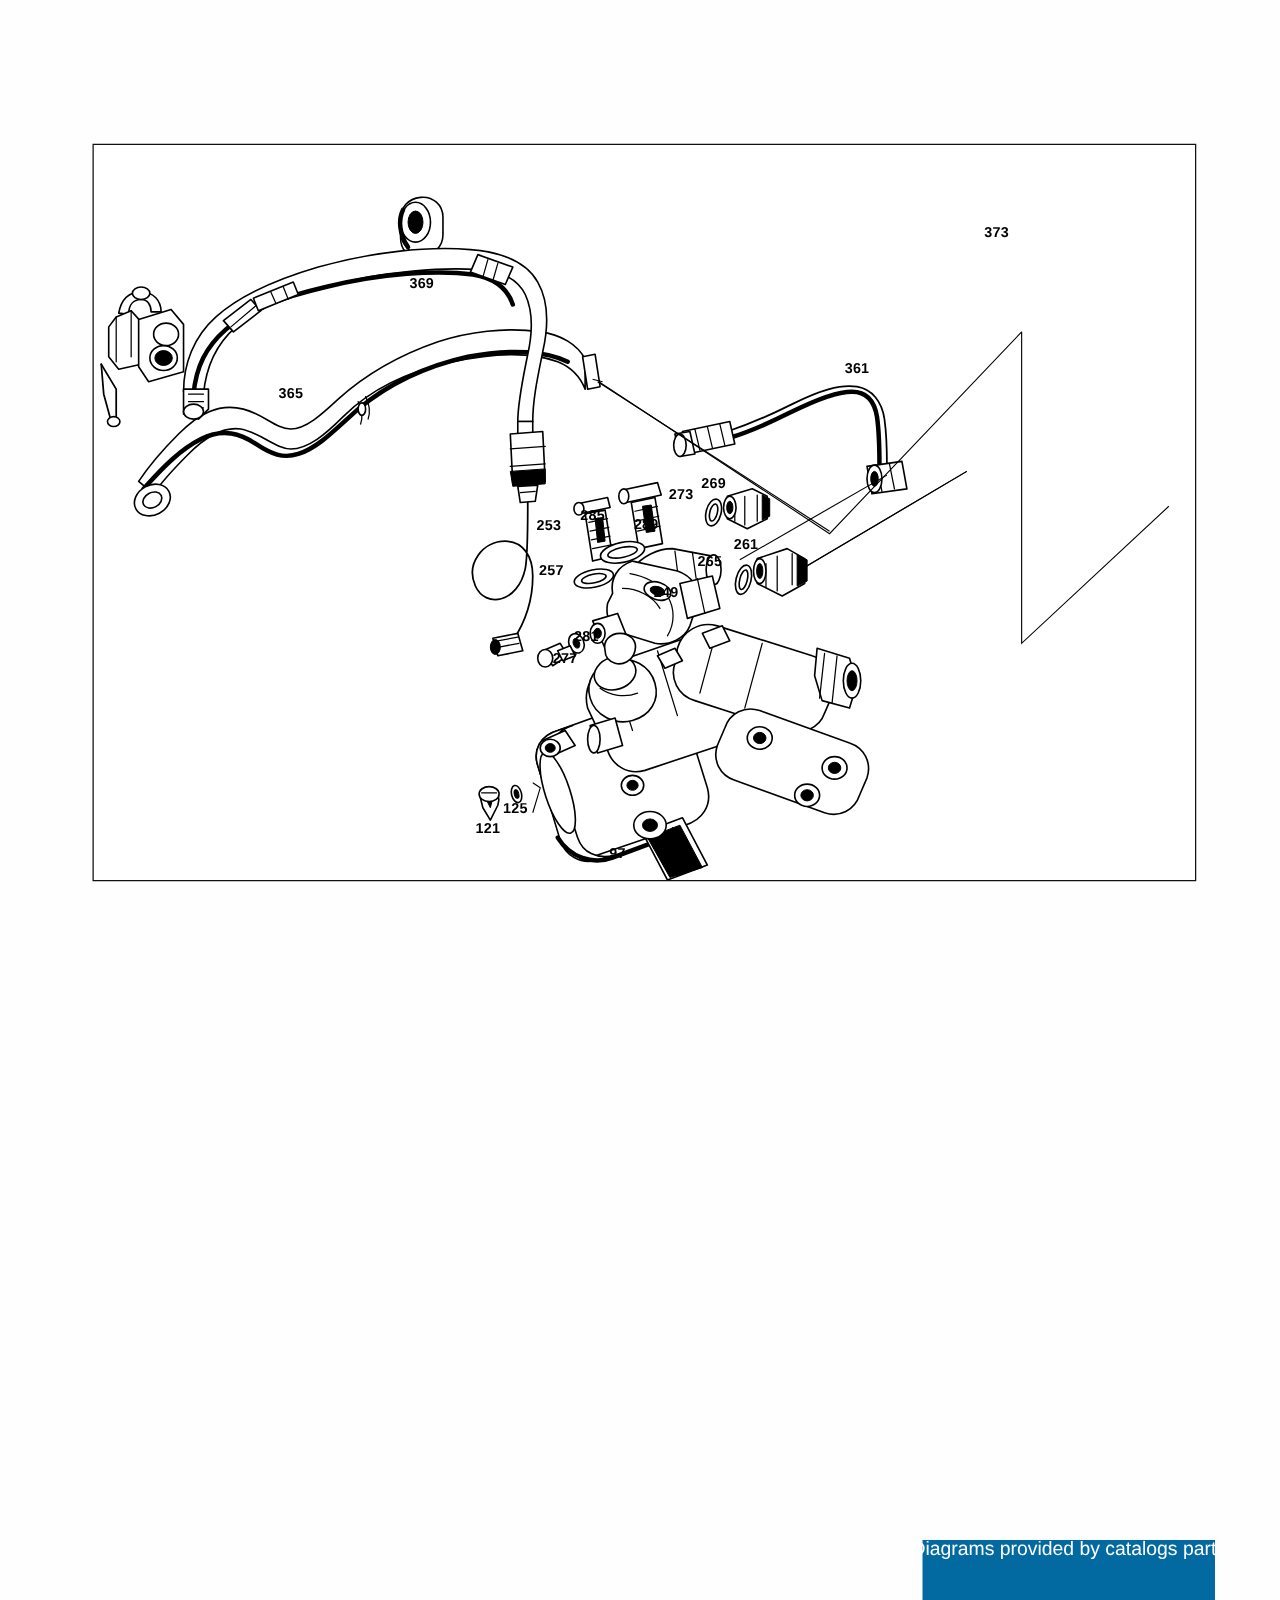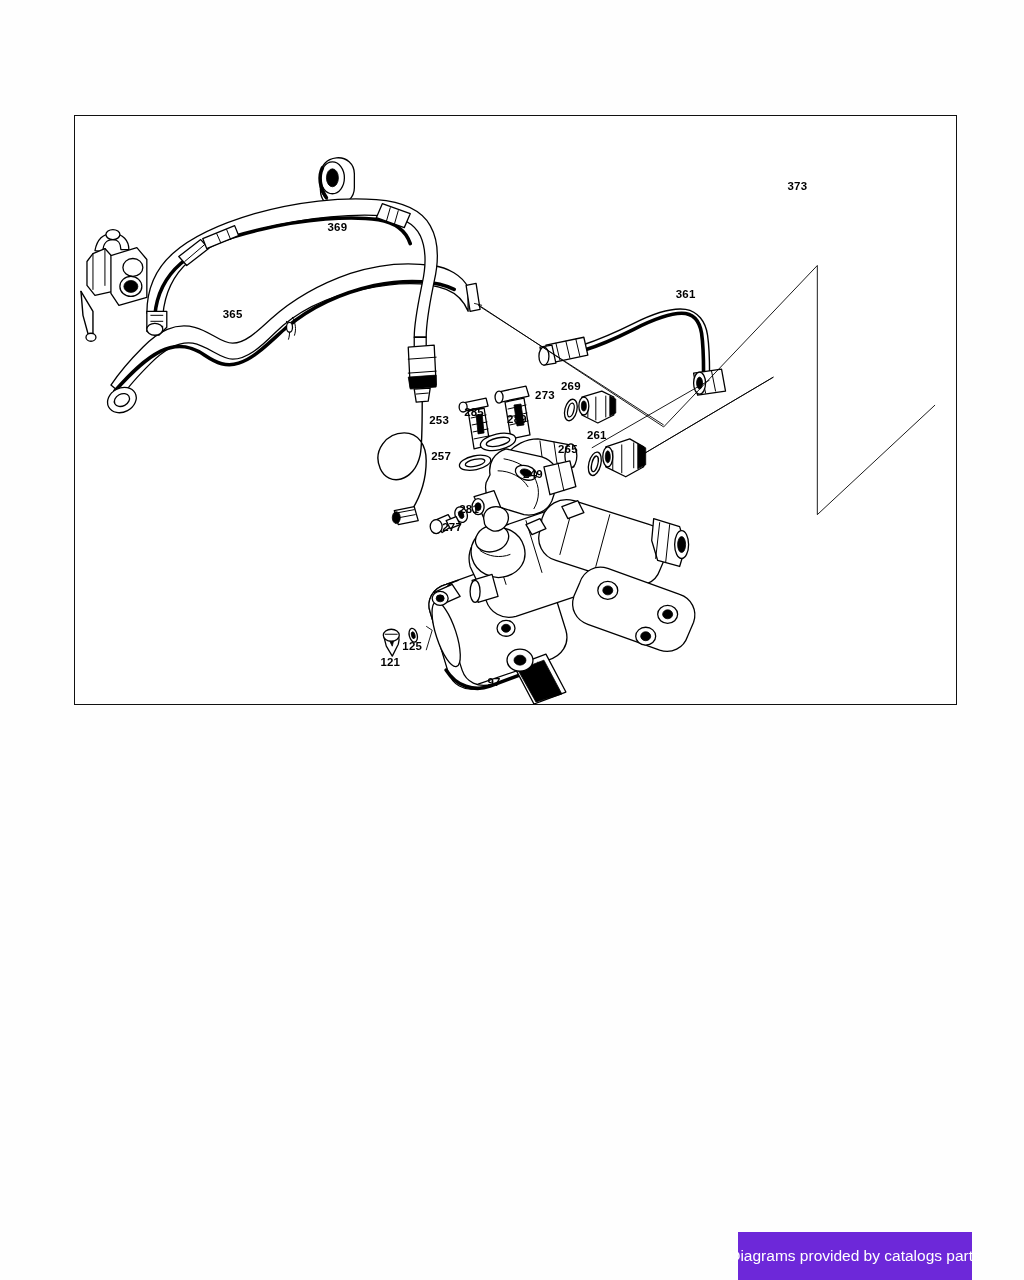--- a/index.html
+++ b/index.html
@@ -44,23 +44,23 @@
     font-size: 11.5px;
     fill: #000;
     letter-spacing: 0.2px;
   }
   #footer-banner {
     position: absolute;
     left: 738px;
     top: 1232px;
     width: 234px;
     height: 48px;
-    background: #6d28d9;
+    background: #0369a1;
     display: flex;
-    align-items: center;
+    align-items: flex-start;
     justify-content: center;
     box-sizing: border-box;
   }
   #footer-banner-text {
     color: #ffffff;
     font-family: "Liberation Sans", sans-serif;
     font-size: 15.5px;
     line-height: 1;
     white-space: nowrap;
   }

